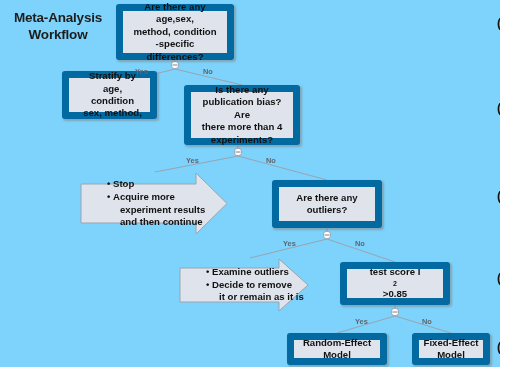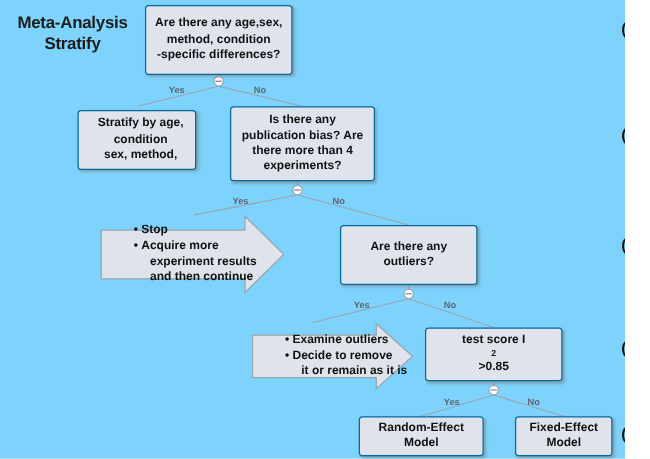--- a/index.html
+++ b/index.html
@@ -31,21 +31,21 @@
     font-size: 13.5px;
     font-weight: bold;
     color: #1d1d1d;
     line-height: 1.25;
     letter-spacing: -0.2px;
   }
   .node {
     position: absolute;
     box-sizing: border-box;
     background: #dfe4ec;
-    border: 1px solid #0369a1;
+    border: 7px solid #0369a1;
     border-radius: 3px;
     box-shadow: 1.5px 1.5px 2px rgba(130,130,130,0.55);
     display: flex;
     align-items: center;
     justify-content: center;
     text-align: center;
     font-size: 9.6px;
     font-weight: bold;
     color: #111111;
     line-height: 1.3;
@@ -129,32 +129,32 @@
     <g stroke="#6c7682" stroke-width="0.9" fill="none">
       <line x1="172.4" y1="65" x2="177.6" y2="65"></line>
       <line x1="235.4" y1="152" x2="240.6" y2="152"></line>
       <line x1="324.4" y1="235" x2="329.6" y2="235"></line>
       <line x1="392.4" y1="312" x2="397.6" y2="312"></line>
     </g>
   </svg>
 
   <div class="title">
     <div>Meta-Analysis</div>
-    <div>Stratify</div>
+    <div>Workflow</div>
   </div>
 
   <div class="node" style="left:116px; top:4px; width:118px; height:56px;">
     <div>
       <span>Are there any age,sex,</span>
       <span>method, condition</span>
       <span>-specific differences?</span>
     </div>
   </div>
 
-  <div class="node" style="left:62px; top:88px; width:95px; height:48px;padding-left:10px;">
+  <div class="node" style="left:62px; top:71px; width:95px; height:48px;padding-left:10px;">
     <div>
       <span>Stratify by age,</span>
       <span>condition</span>
       <span>sex, method,</span>
     </div>
   </div>
 
   <div class="node" style="left:184px; top:85px; width:116px; height:60px;">
     <div>
       <span>Is there any</span>
@@ -176,21 +176,21 @@
     </div>
   </div>
 
   <div class="node" style="left:272px; top:180px; width:110px; height:48px;">
     <div>
       <span>Are there any</span>
       <span>outliers?</span>
     </div>
   </div>
 
-  <div class="arrow-node" style="left:201px; top:258px; width:130px; height:54px;">
+  <div class="arrow-node" style="left:179px; top:258px; width:130px; height:54px;">
     <svg class="arrow-shape" viewBox="0 0 130 54" preserveAspectRatio="none">
       <polygon points="1,10 100,10 100,1 129,27 100,53 100,44 1,44" fill="#dfe4ec" stroke="#9aa3b0" stroke-width="1"></polygon>
     </svg>
     <div class="arrow-text">
       <div class="bullet-line"><span class="dot">•</span><span>Examine outliers</span></div>
       <div class="bullet-line"><span class="dot">•</span><span>Decide to remove</span></div>
       <div class="bullet-line indent">it or remain as it is</div>
     </div>
   </div>
 

